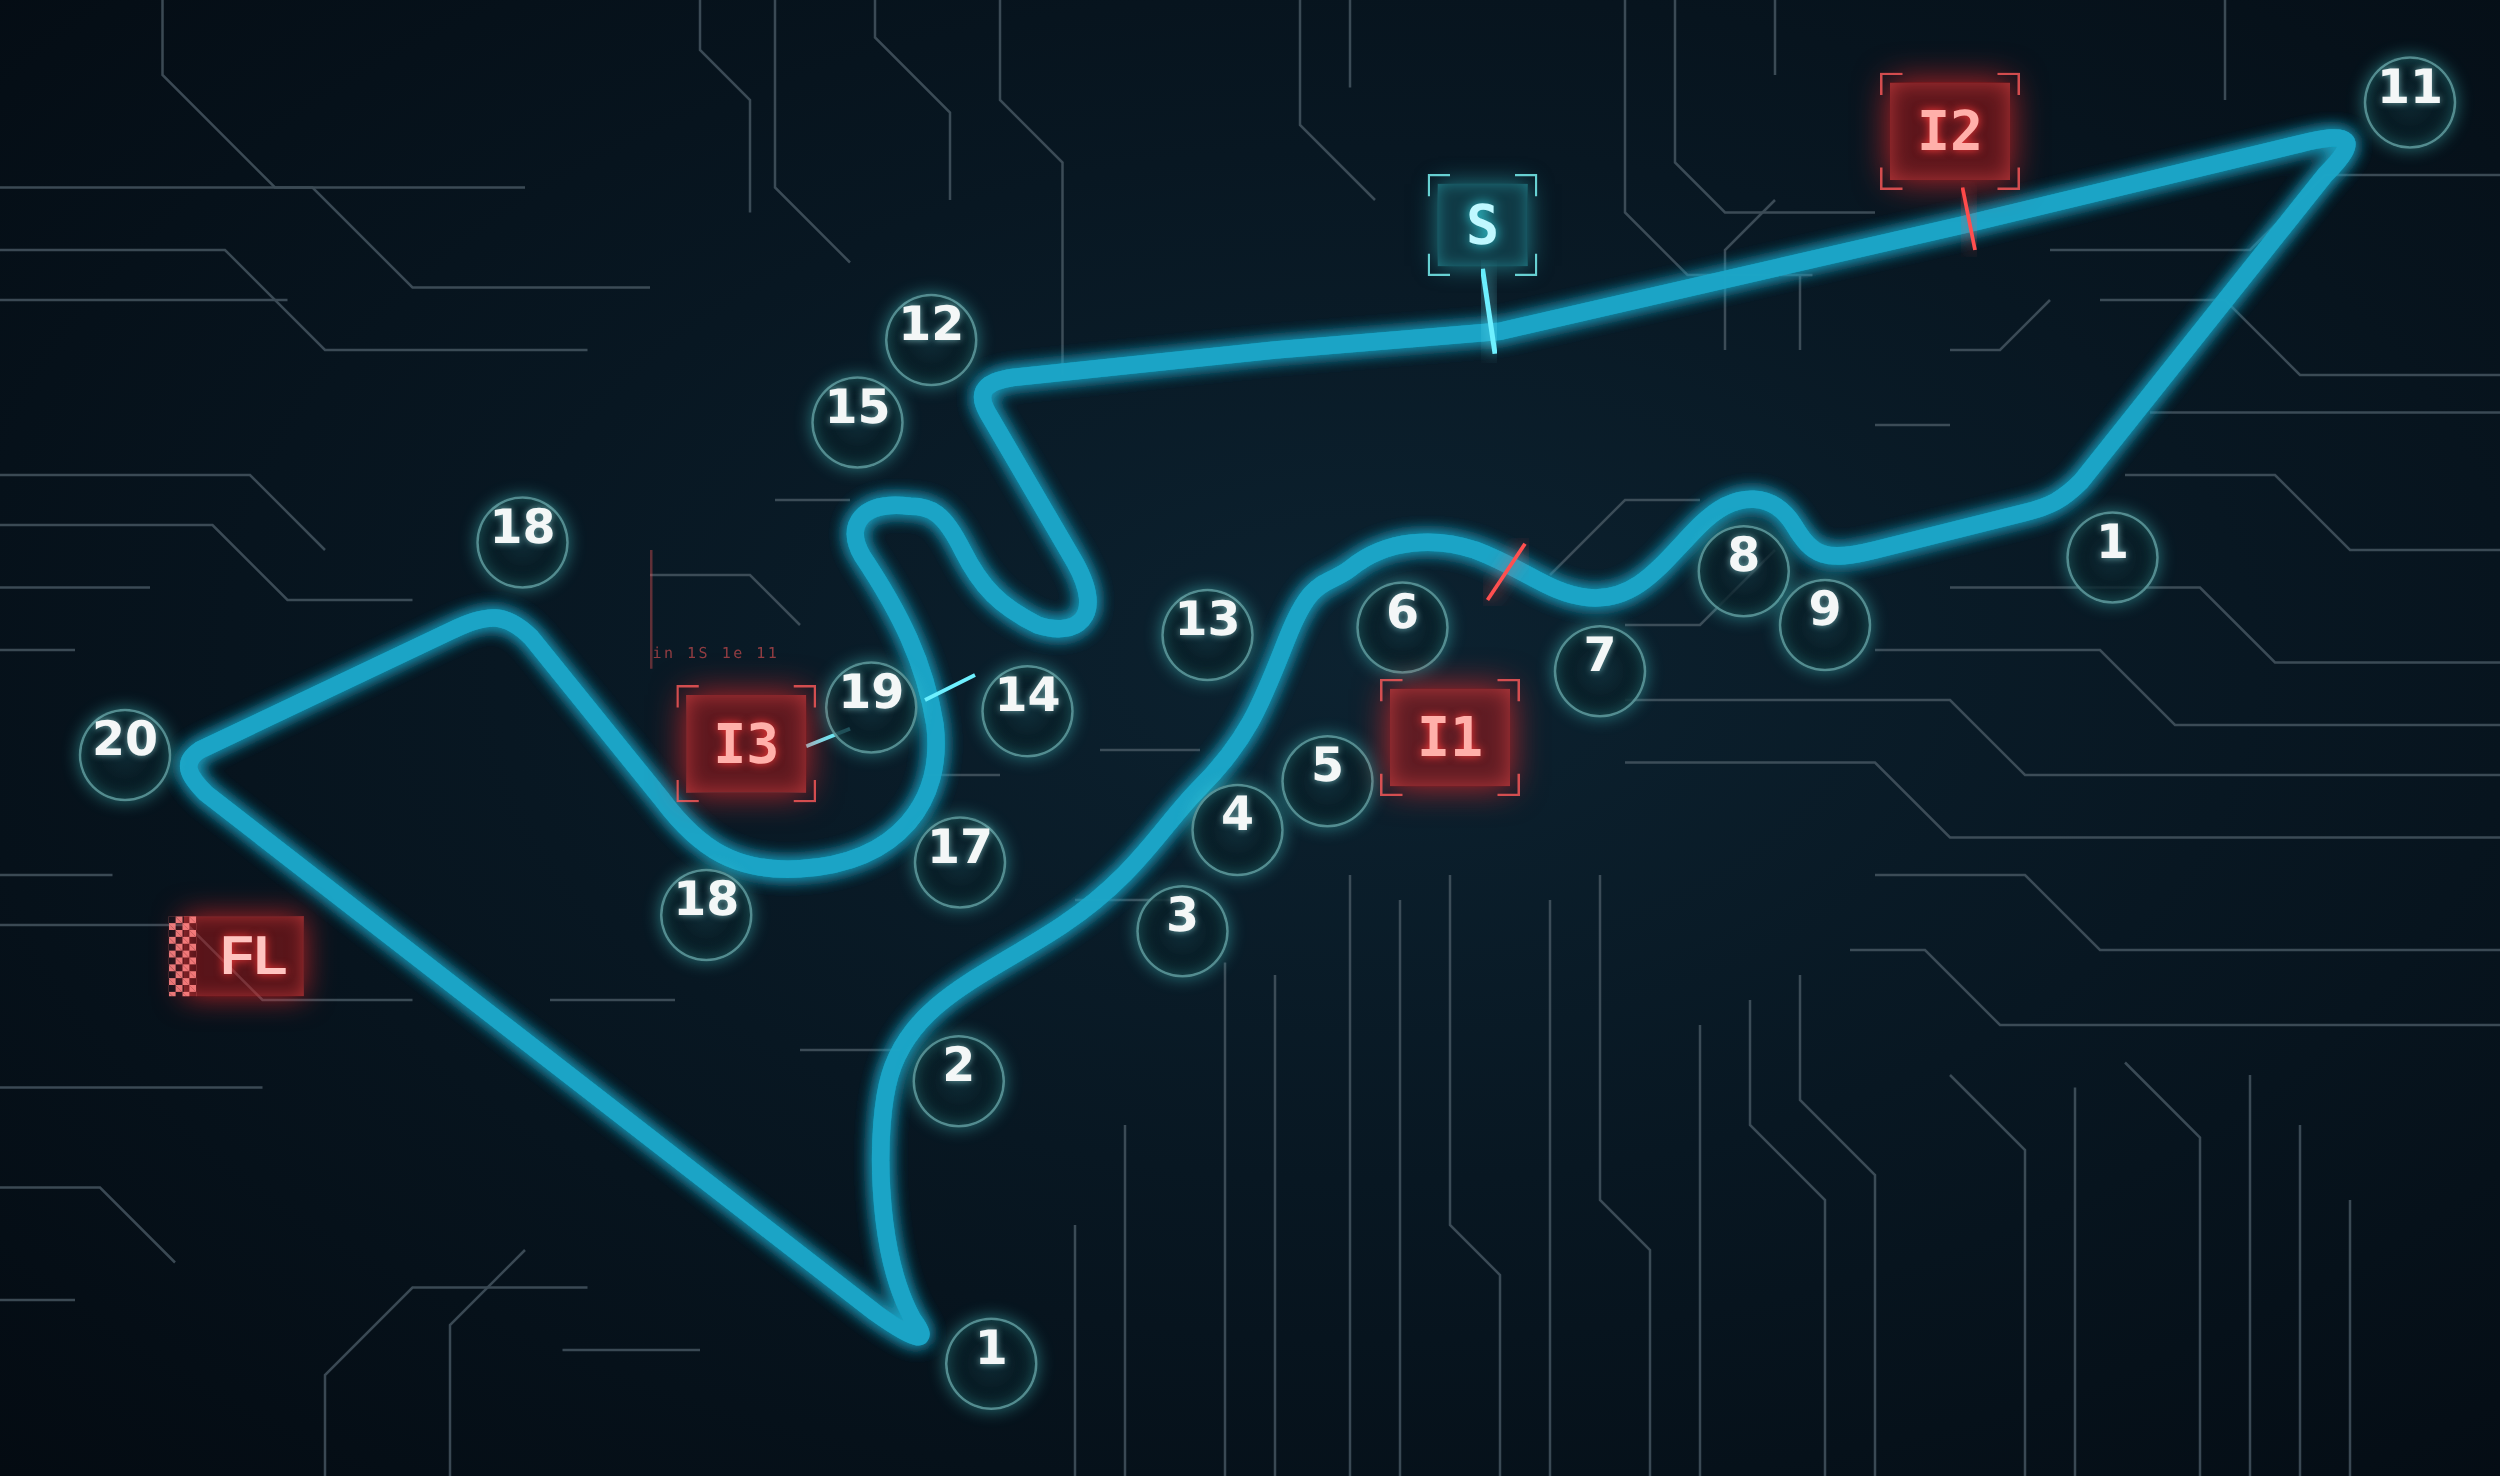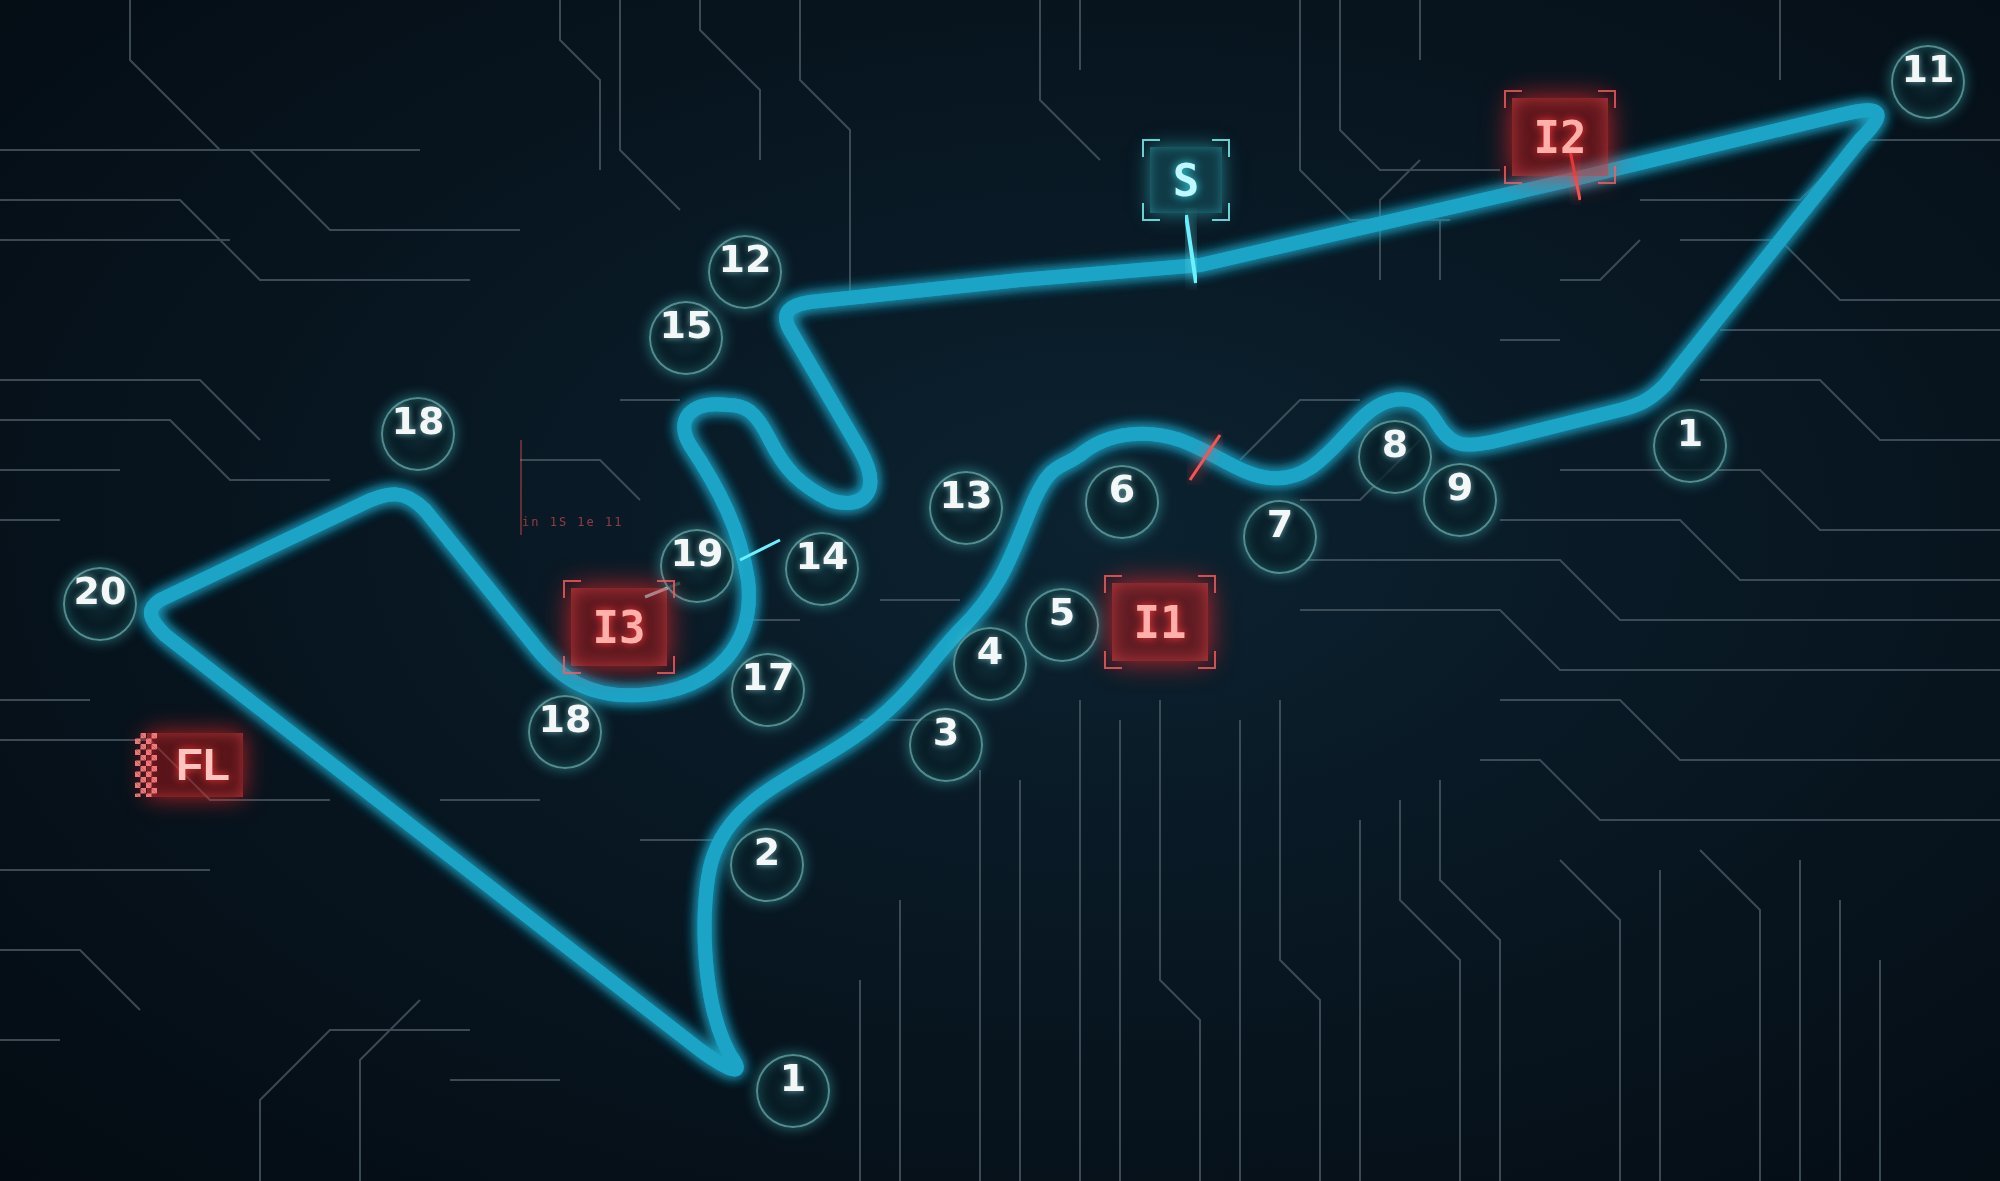--- a/index.html
+++ b/index.html
@@ -8,21 +8,21 @@
     background: radial-gradient(ellipse at 55% 45%, #0c2230 0%, #081722 45%, #040b12 100%); }
   svg.layer { position:absolute; left:0; top:0; }
   .corner { position:absolute; transform:translate(-50%,-50%); width:70px; height:70px; border-radius:50%;
     border:2px solid rgba(150,240,240,0.55);
     box-shadow: 0 0 14px rgba(80,230,230,0.45), inset 0 0 14px rgba(80,230,230,0.35);
     background: radial-gradient(circle, rgba(20,60,70,0.55) 0%, rgba(5,20,28,0.85) 70%);
     display:flex; align-items:flex-start; justify-content:center; cursor:pointer; }
   .corner span { color:#f4f7f7; font-weight:bold; font-size:38px; text-shadow:0 0 6px rgba(180,255,255,0.6); }
   .marker { position:absolute; transform:translate(-50%,-50%); display:flex; align-items:center; justify-content:center; cursor:pointer; font-weight:bold; }
   .marker.red { width:96px; height:78px; background:rgba(200,25,25,0.45);
-    box-shadow:0 0 28px rgba(255,40,40,0.75), inset 0 0 18px rgba(255,80,80,0.55);margin-top:32px; }
+    box-shadow:0 0 28px rgba(255,40,40,0.75), inset 0 0 18px rgba(255,80,80,0.55); }
   .marker.red::before, .marker.cyan::before { content:""; position:absolute; inset:-8px;
     border:2px solid rgba(255,90,90,0.8); 
     -webkit-mask: linear-gradient(#000 0 0) top left/18px 18px no-repeat, linear-gradient(#000 0 0) top right/18px 18px no-repeat,
       linear-gradient(#000 0 0) bottom left/18px 18px no-repeat, linear-gradient(#000 0 0) bottom right/18px 18px no-repeat;
     mask: linear-gradient(#000 0 0) top left/18px 18px no-repeat, linear-gradient(#000 0 0) top right/18px 18px no-repeat,
       linear-gradient(#000 0 0) bottom left/18px 18px no-repeat, linear-gradient(#000 0 0) bottom right/18px 18px no-repeat; }
   .marker.red span { color:#ffb0aa; font-size:44px; font-family:"DejaVu Sans Mono", monospace; text-shadow:0 0 8px #ff3a3a; }
   .marker.cyan { width:72px; height:66px; background:rgba(40,160,170,0.25);
     box-shadow:0 0 18px rgba(60,220,230,0.5), inset 0 0 12px rgba(60,220,230,0.4); }
   .marker.cyan::before { border-color:rgba(120,240,240,0.85); }
@@ -232,20 +232,20 @@
 
   <div class="marker cyan" style="left:1186px;top:180px">
       <span>S</span>
     </div>
   <div class="marker red" style="left:1160px;top:590px">
       <span>I1</span>
     </div>
   <div class="marker red" style="left:1560px;top:105px">
       <span>I2</span>
     </div>
-  <div class="marker red" style="left:619px;top:595px">
+  <div class="marker red" style="left:597px;top:595px">
       <span>I3</span>
     </div>
   <div class="marker fl" style="left:195px;top:765px">
     <div class="checker"></div>
     <span>FL</span>
   </div>
 </div>
 
 </body></html>

